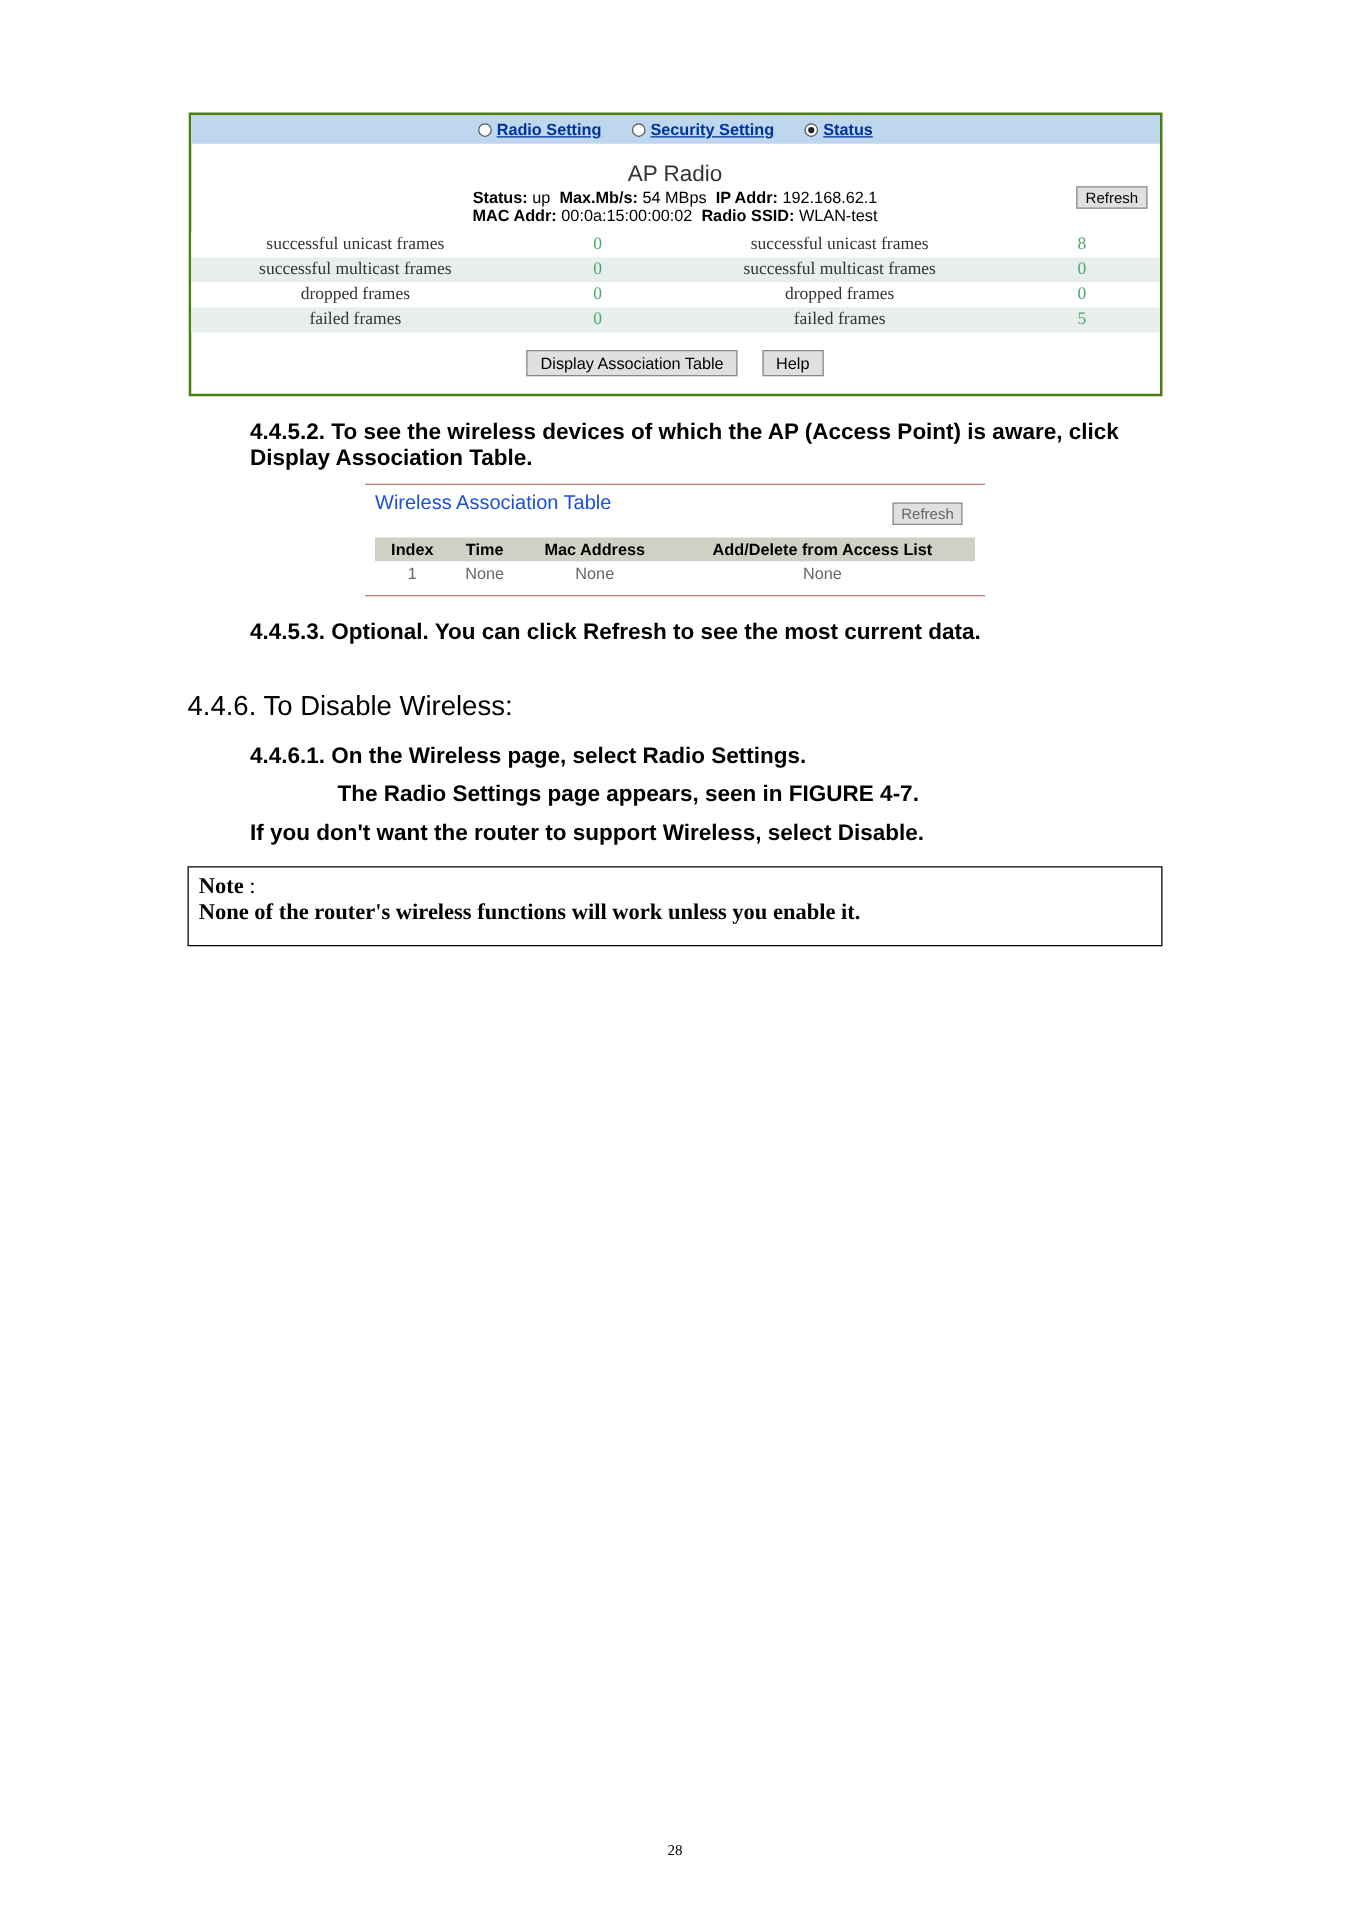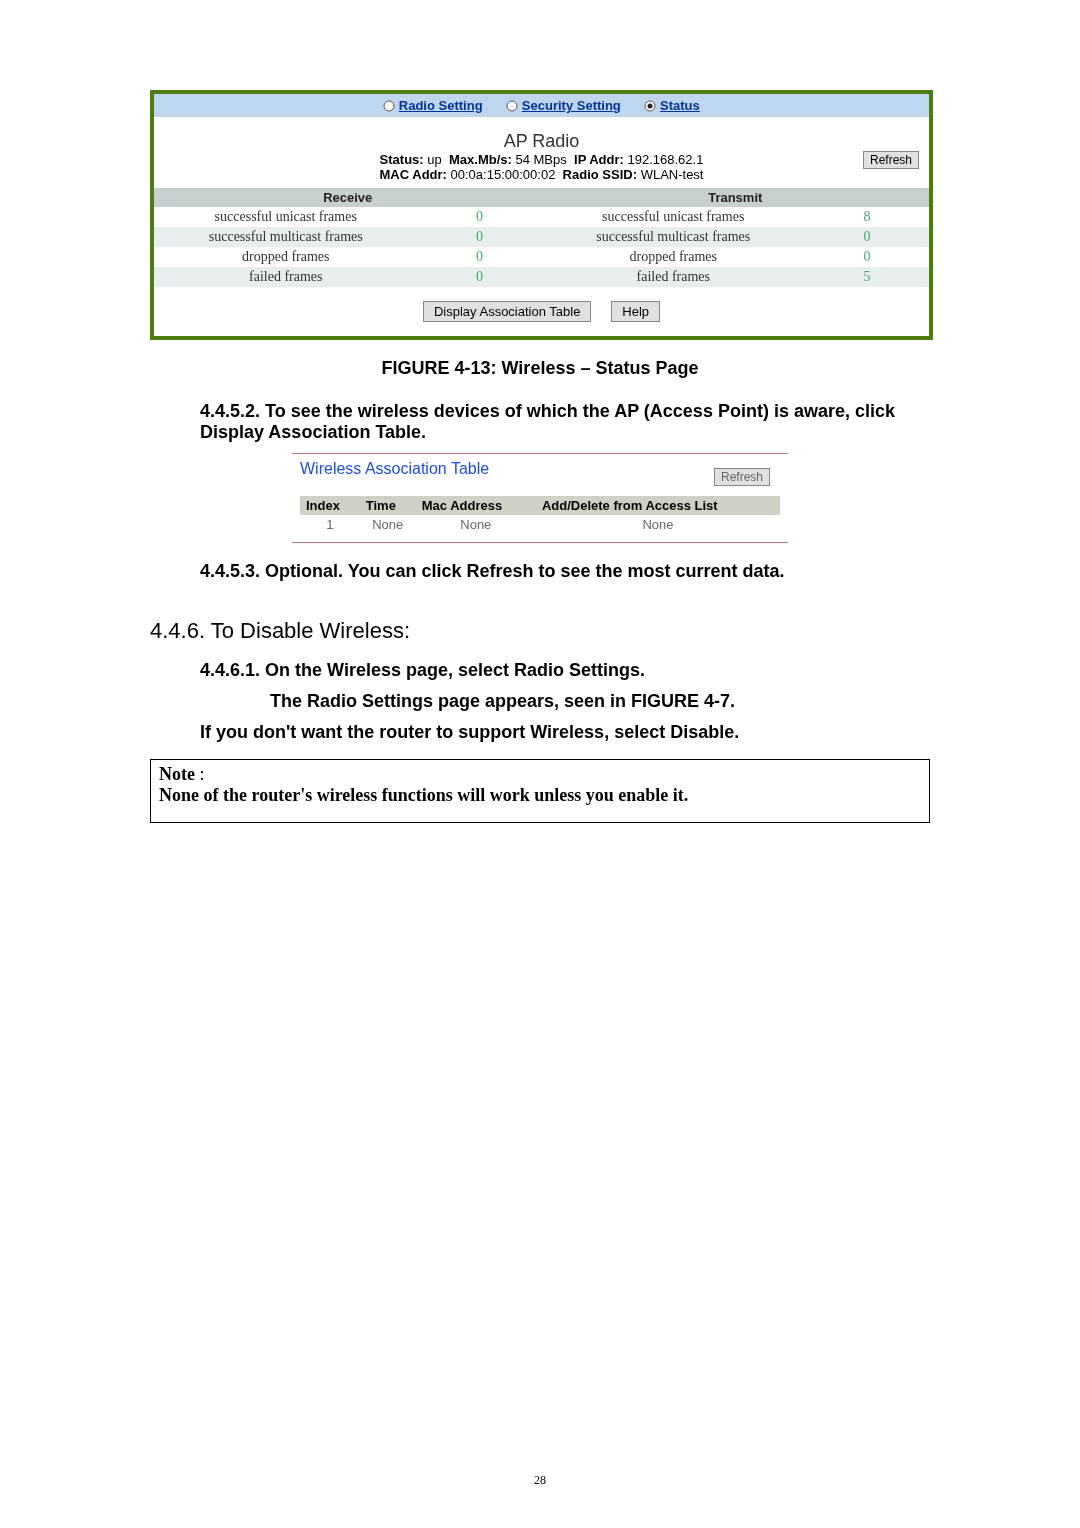--- a/index.html
+++ b/index.html
@@ -11,21 +11,21 @@
     width: 1080px;
     height: 1528px;
     position: relative;
   }
   .page {
     padding: 90px 150px 40px 150px;
   }
 
   
   .ap-panel {
-    border: 4px solid #4d7c0f;
+    border: 2px solid #4d7c0f;
     margin: 0 auto 18px auto;
     width: 775px;
     font-size: 14px;
   }
   .tab-header {
     background: #bed6ee;
     text-align: center;
     padding: 4px 0;
     font-family: Verdana, sans-serif;
     font-size: 13px;
@@ -151,21 +151,21 @@
     color: #666;
   }
   .assoc-table {
     width: 100%;
     border-collapse: collapse;
     font-size: 13px;
   }
   .assoc-table th {
     background: #d0d0c4;
     padding: 2px 6px;
-    text-align: left;
+    text-align: center;
     font-weight: bold;
   }
   .assoc-table td {
     padding: 2px 6px;
     text-align: center;
     color: #666;
   }
 
   .section-h {
     font-size: 22px;
@@ -235,24 +235,20 @@
       <div class="statusline">
         <b>MAC Addr:</b>
         <span>00:0a:15:00:00:02</span>&nbsp;
         <b>Radio SSID:</b>
         <span>WLAN-test</span>
       </div>
     </div>
 
     <table class="stat-table">
       <tbody>
-          <tr>
-        <th colspan="2">Receive</th>
-        <th colspan="2">Transmit</th>
-      </tr>
       <tr class="row">
         <td class="label">successful unicast frames</td>
         <td class="val">0</td>
         <td class="label">successful unicast frames</td>
         <td class="val">8</td>
       </tr>
       <tr class="row-alt">
         <td class="label">successful multicast frames</td>
         <td class="val">0</td>
         <td class="label">successful multicast frames</td>
@@ -272,21 +268,20 @@
       </tr>
     </tbody>
       </table>
 
     <div class="ap-footer">
       <button>Display Association Table</button>
       <button>Help</button>
     </div>
   </div>
 
-  <div class="figcap">FIGURE 4-13: Wireless – Status Page</div>
 
   <div class="body-text indent1">4.4.5.2. To see the wireless devices of which the AP (Access Point) is aware, click Display Association Table.</div>
 
   <div class="assoc-panel">
     <div class="assoc-title">Wireless Association Table</div>
     <button class="refresh-btn2">Refresh</button>
     <table class="assoc-table">
       <tbody>
           <tr>
         <th>Index</th>

